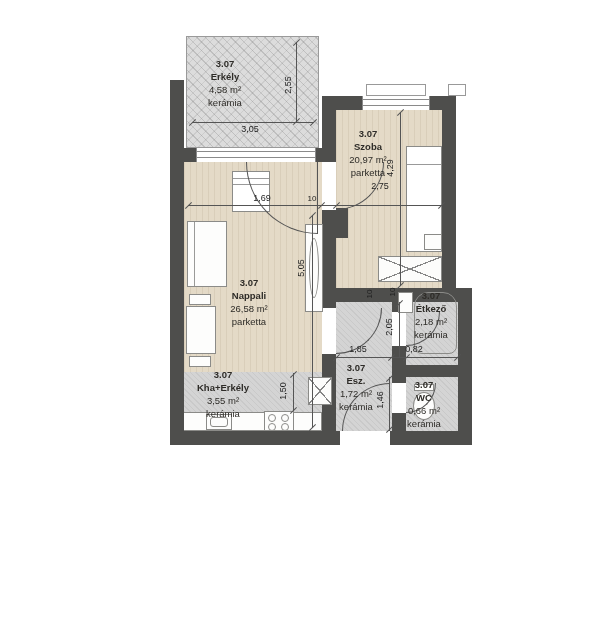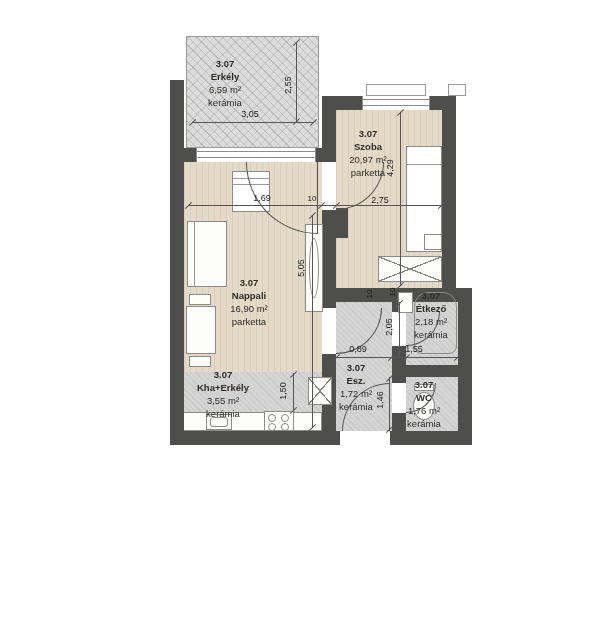--- a/index.html
+++ b/index.html
@@ -138,51 +138,51 @@
   <div class="abs tick z6" style="left:399px;top:299px"></div>
 
   <div class="abs dimv z6" style="left:389px;top:377px;height:53px"></div>
   <div class="abs tick z6" style="left:389px;top:374px"></div>
   <div class="abs tick z6" style="left:389px;top:425px"></div>
 
   <div class="abs dimv z6" style="left:293px;top:373px;height:38px"></div>
   <div class="abs tick z6" style="left:293px;top:370px"></div>
   <div class="abs tick z6" style="left:293px;top:406px"></div>
 
-  <div class="abs dlabel z7" style="left:232px;top:109px;width:36px">3,05</div>
+  <div class="abs dlabel z7" style="left:232px;top:124px;width:36px">3,05</div>
   <div class="abs dlabel vtext z7" style="left:269px;top:79px;width:40px;height:12px">2,55</div>
   <div class="abs dlabel z7" style="left:244px;top:193px;width:36px">1,69</div>
   <div class="abs dlabel t10 z7" style="left:303px;top:194px;width:18px">10</div>
-  <div class="abs dlabel z7" style="left:362px;top:195px;width:36px">2,75</div>
+  <div class="abs dlabel z7" style="left:362px;top:181px;width:36px">2,75</div>
   <div class="abs dlabel vtext z7" style="left:282px;top:262px;width:40px;height:12px">5,05</div>
   <div class="abs dlabel vtext z7" style="left:371px;top:162px;width:40px;height:12px">4,29</div>
-  <div class="abs dlabel z7" style="left:340px;top:344px;width:36px">0,89</div>
-  <div class="abs dlabel z7" style="left:396px;top:344px;width:36px">1,55</div>
+  <div class="abs dlabel z7" style="left:340px;top:344px;width:36px">1,85</div>
+  <div class="abs dlabel z7" style="left:396px;top:344px;width:36px">0,82</div>
   <div class="abs dlabel vtext z7" style="left:370px;top:321px;width:40px;height:12px">2,05</div>
   <div class="abs dlabel vtext z7" style="left:361px;top:394px;width:40px;height:12px">1,46</div>
   <div class="abs dlabel vtext z7" style="left:264px;top:385px;width:40px;height:12px">1,50</div>
   <div class="abs dlabel t10 vtext z7" style="left:351px;top:288px;width:40px;height:12px">10</div>
   <div class="abs dlabel t10 vtext z7" style="left:374px;top:286px;width:40px;height:12px">10</div>
 
   <div class="abs roomtxt" style="left:180px;top:57px;width:90px">
     <div class="b">3.07</div>
     <div class="b">Erkély</div>
-    <div>6,59 m²</div>
+    <div>4,58 m²</div>
     <div>kerámia</div>
   </div>
   <div class="abs roomtxt" style="left:323px;top:127px;width:90px">
     <div class="b">3.07</div>
     <div class="b">Szoba</div>
     <div>20,97 m²</div>
     <div>parketta</div>
   </div>
   <div class="abs roomtxt" style="left:204px;top:276px;width:90px">
     <div class="b">3.07</div>
     <div class="b">Nappali</div>
-    <div>16,90 m²</div>
+    <div>26,58 m²</div>
     <div>parketta</div>
   </div>
   <div class="abs roomtxt" style="left:178px;top:368px;width:90px">
     <div class="b">3.07</div>
     <div class="b">Kha+Erkély</div>
     <div>3,55 m²</div>
     <div>kerámia</div>
   </div>
   <div class="abs roomtxt" style="left:311px;top:361px;width:90px">
     <div class="b">3.07</div>
@@ -192,17 +192,17 @@
   </div>
   <div class="abs roomtxt" style="left:386px;top:289px;width:90px">
     <div class="b">3.07</div>
     <div class="b">Étkező</div>
     <div>2,18 m²</div>
     <div>kerámia</div>
   </div>
   <div class="abs roomtxt" style="left:379px;top:378px;width:90px">
     <div class="b">3.07</div>
     <div class="b">WC</div>
-    <div>1,76 m²</div>
+    <div>0,66 m²</div>
     <div>kerámia</div>
   </div>
 
 </div>
 
 </body></html>

